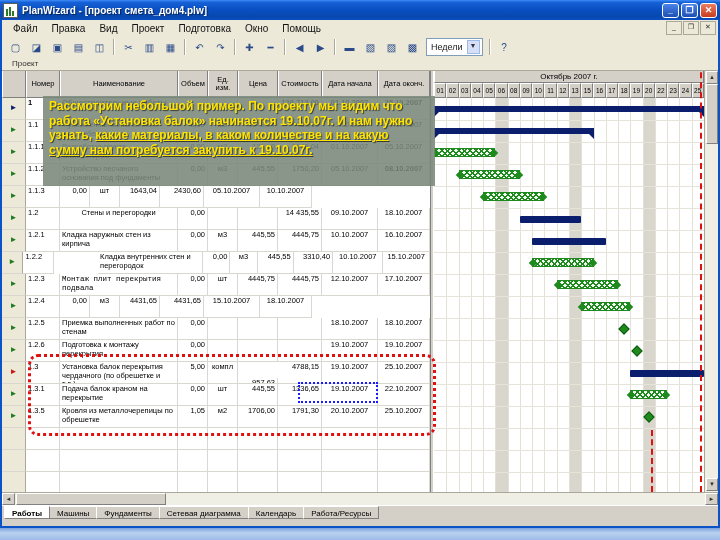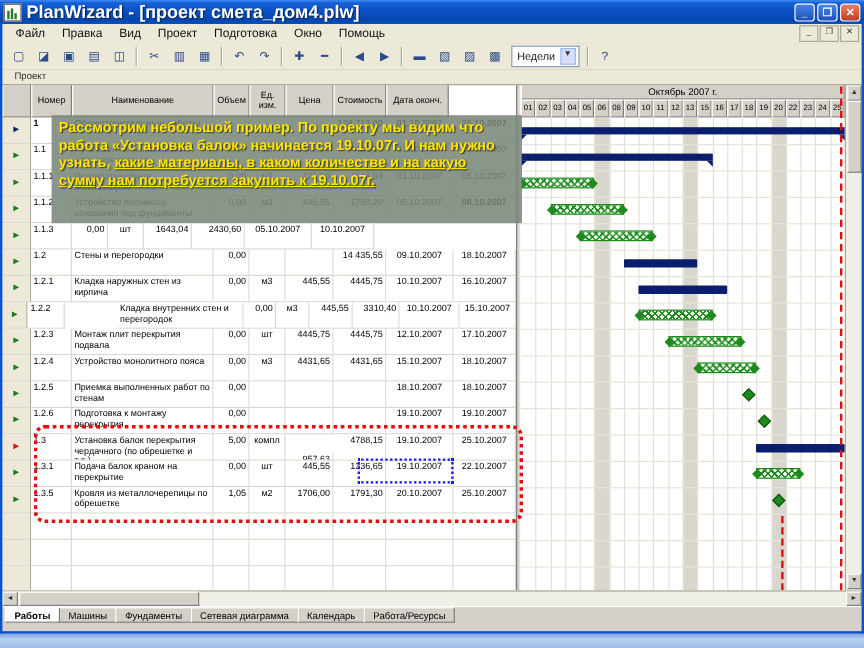--- a/index.html
+++ b/index.html
@@ -8,21 +8,21 @@
   .side-border{position:absolute;top:0;bottom:0;width:2px;background:#0a52c8;z-index:40;}
   .side-border.left{left:0}.side-border.right{right:0}
   .bottom-border{position:absolute;left:0;right:0;bottom:0;height:2px;background:#0a52c8;z-index:40;}
 
   
   .titlebar{position:absolute;left:0;top:0;right:0;height:20px;
     background:linear-gradient(180deg,#3e8af8 0%,#1661d6 12%,#0a50c4 45%,#0747ae 85%,#0a50c4 100%);
     display:flex;align-items:center;padding:0 3px;box-sizing:border-box;z-index:50;}
   .app-icon{width:13px;height:13px;margin-right:4px;background:#fff;border:1px solid #5a5a5a;position:relative;}
   .app-icon i{position:absolute;bottom:1px;width:2px;background:#2a7a2a;}
-  .title-text{color:#fff;font-size:15px;font-weight:bold;text-shadow:1px 1px 1px rgba(0,0,0,.55);white-space:nowrap;overflow:hidden;flex:1;}
+  .title-text{color:#fff;font-size:10px;font-weight:bold;text-shadow:1px 1px 1px rgba(0,0,0,.55);white-space:nowrap;overflow:hidden;flex:1;}
   .win-btns{display:flex;gap:2px;}
   .wbtn{width:17px;height:15px;border:1px solid #fff;border-radius:3px;color:#fff;font-size:9px;line-height:13px;text-align:center;
     background:linear-gradient(180deg,#4a83e8,#1d4fb4);box-sizing:border-box;font-weight:bold;}
   .wbtn.close{background:linear-gradient(180deg,#ee7d62,#c63d1d);}
 
   
   .menubar{position:absolute;left:2px;right:2px;top:20px;height:16px;background:#ece9d8;border-bottom:1px solid #d0ccb8;
     display:flex;align-items:center;padding-left:4px;z-index:30;}
   .menu-item{font-size:10px;color:#111;padding:1px 7px;}
   .mdi-btns{margin-left:auto;display:flex;gap:1px;padding-right:2px;}
@@ -189,20 +189,21 @@
     <div class="content">
       <div class="grid" id="grid">
         <div class="ghead" id="ghead">
             <div class="hcell" style="width: 24px;"></div>
             <div class="hcell" style="width: 34px;">Номер</div>
             <div class="hcell" style="width: 118px;">Наименование</div>
             <div class="hcell" style="width: 30px;">Объем</div>
             <div class="hcell" style="width: 30px;">Ед. изм.</div>
             <div class="hcell" style="width: 40px;">Цена</div>
             <div class="hcell" style="width: 44px;">Стоимость</div>
+            <div class="hcell" style="width: 56px;">Дата начала</div>
             <div class="hcell" style="width: 52px;">Дата оконч.</div>
           </div>
         <div class="grows" id="grows">
             <div class="trow" style="top: 0px;">
               <div class="tcell gut" style="width: 24px;"><span class="marker navy">►</span></div>
               <div class="tcell  bold" style="width: 34px;">1</div>
               <div class="tcell  bold" style="width: 118px;">Общестроительные работы</div>
               <div class="tcell r bold" style="width: 30px;"></div>
               <div class="tcell c bold" style="width: 30px;"></div>
               <div class="tcell r bold" style="width: 40px;"></div>
@@ -249,21 +250,21 @@
               <div class="tcell r" style="width: 30px;">0,00</div>
               <div class="tcell c" style="width: 30px;">шт</div>
               <div class="tcell r" style="width: 40px;">1643,04</div>
               <div class="tcell r" style="width: 44px;">2430,60</div>
               <div class="tcell c" style="width: 56px;">05.10.2007</div>
               <div class="tcell c" style="width: 52px;">10.10.2007</div>
             </div>
             <div class="trow" style="top: 110px;">
               <div class="tcell gut" style="width: 24px;"><span class="marker ">►</span></div>
               <div class="tcell " style="width: 34px;">1.2</div>
-              <div class="tcell " style="width: 118px;">Стены и перегородки</div>
+              <div class="tcell " style="width: 118px; text-align: center;">Стены и перегородки</div>
               <div class="tcell r" style="width: 30px;">0,00</div>
               <div class="tcell c" style="width: 30px;"></div>
               <div class="tcell r" style="width: 40px;"></div>
               <div class="tcell r" style="width: 44px;">14 435,55</div>
               <div class="tcell c" style="width: 56px;">09.10.2007</div>
               <div class="tcell c" style="width: 52px;">18.10.2007</div>
             </div>
             <div class="trow" style="top: 132px;">
               <div class="tcell gut" style="width: 24px;"><span class="marker ">►</span></div>
               <div class="tcell " style="width: 34px;">1.2.1</div>
@@ -282,32 +283,31 @@
               <div class="tcell r" style="width: 30px;">0,00</div>
               <div class="tcell c" style="width: 30px;">м3</div>
               <div class="tcell r" style="width: 40px;">445,55</div>
               <div class="tcell r" style="width: 44px;">3310,40</div>
               <div class="tcell c" style="width: 56px;">10.10.2007</div>
               <div class="tcell c" style="width: 52px;">15.10.2007</div>
             </div>
             <div class="trow" style="top: 176px;">
               <div class="tcell gut" style="width: 24px;"><span class="marker ">►</span></div>
               <div class="tcell " style="width: 34px;">1.2.3</div>
-              <div class="tcell " style="width: 118px;">Монтаж плит перекрытия подвала</div>
+              <div class="tcell " style="width: 118px; font-family: Liberation Mono, monospace;">Монтаж плит перекрытия подвала</div>
               <div class="tcell r" style="width: 30px;">0,00</div>
               <div class="tcell c" style="width: 30px;">шт</div>
               <div class="tcell r" style="width: 40px;">4445,75</div>
               <div class="tcell r" style="width: 44px;">4445,75</div>
               <div class="tcell c" style="width: 56px;">12.10.2007</div>
               <div class="tcell c" style="width: 52px;">17.10.2007</div>
             </div>
             <div class="trow" style="top: 198px;">
               <div class="tcell gut" style="width: 24px;"><span class="marker ">►</span></div>
               <div class="tcell " style="width: 34px;">1.2.4</div>
-              <div class="tcell " style="width: 118px;">Устройство монолитного пояса</div>
               <div class="tcell r" style="width: 30px;">0,00</div>
               <div class="tcell c" style="width: 30px;">м3</div>
               <div class="tcell r" style="width: 40px;">4431,65</div>
               <div class="tcell r" style="width: 44px;">4431,65</div>
               <div class="tcell c" style="width: 56px;">15.10.2007</div>
               <div class="tcell c" style="width: 52px;">18.10.2007</div>
             </div>
             <div class="trow" style="top: 220px;">
               <div class="tcell gut" style="width: 24px;"><span class="marker ">►</span></div>
               <div class="tcell " style="width: 34px;">1.2.5</div>

